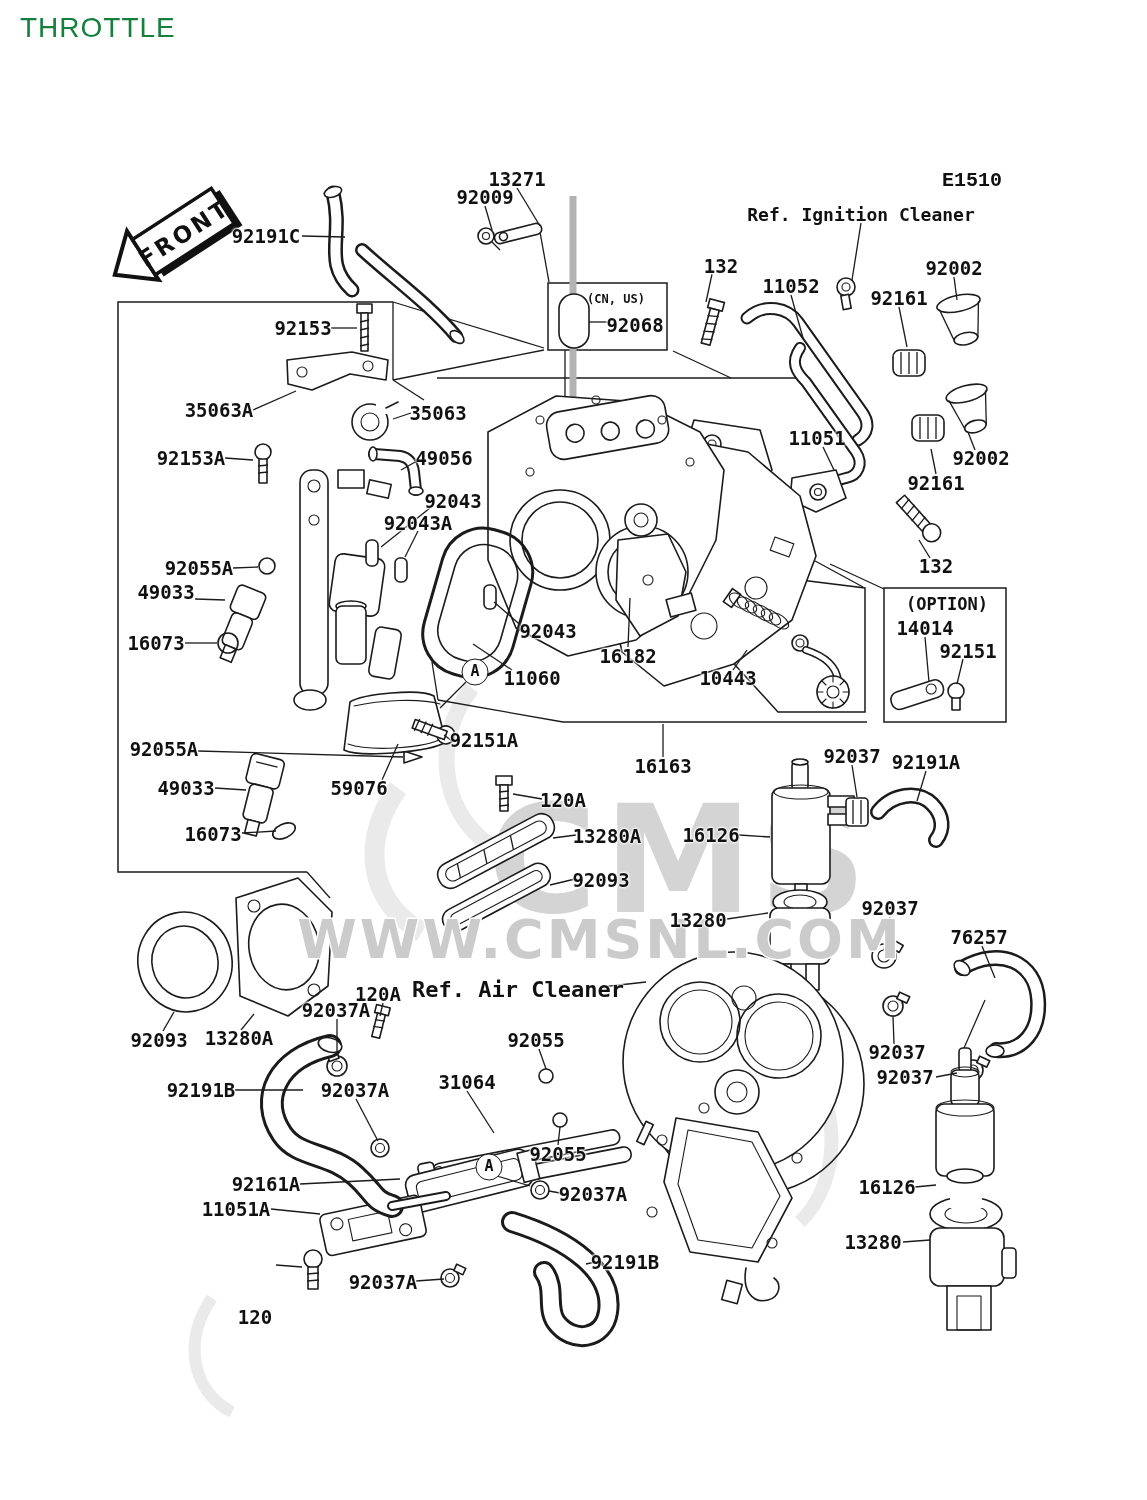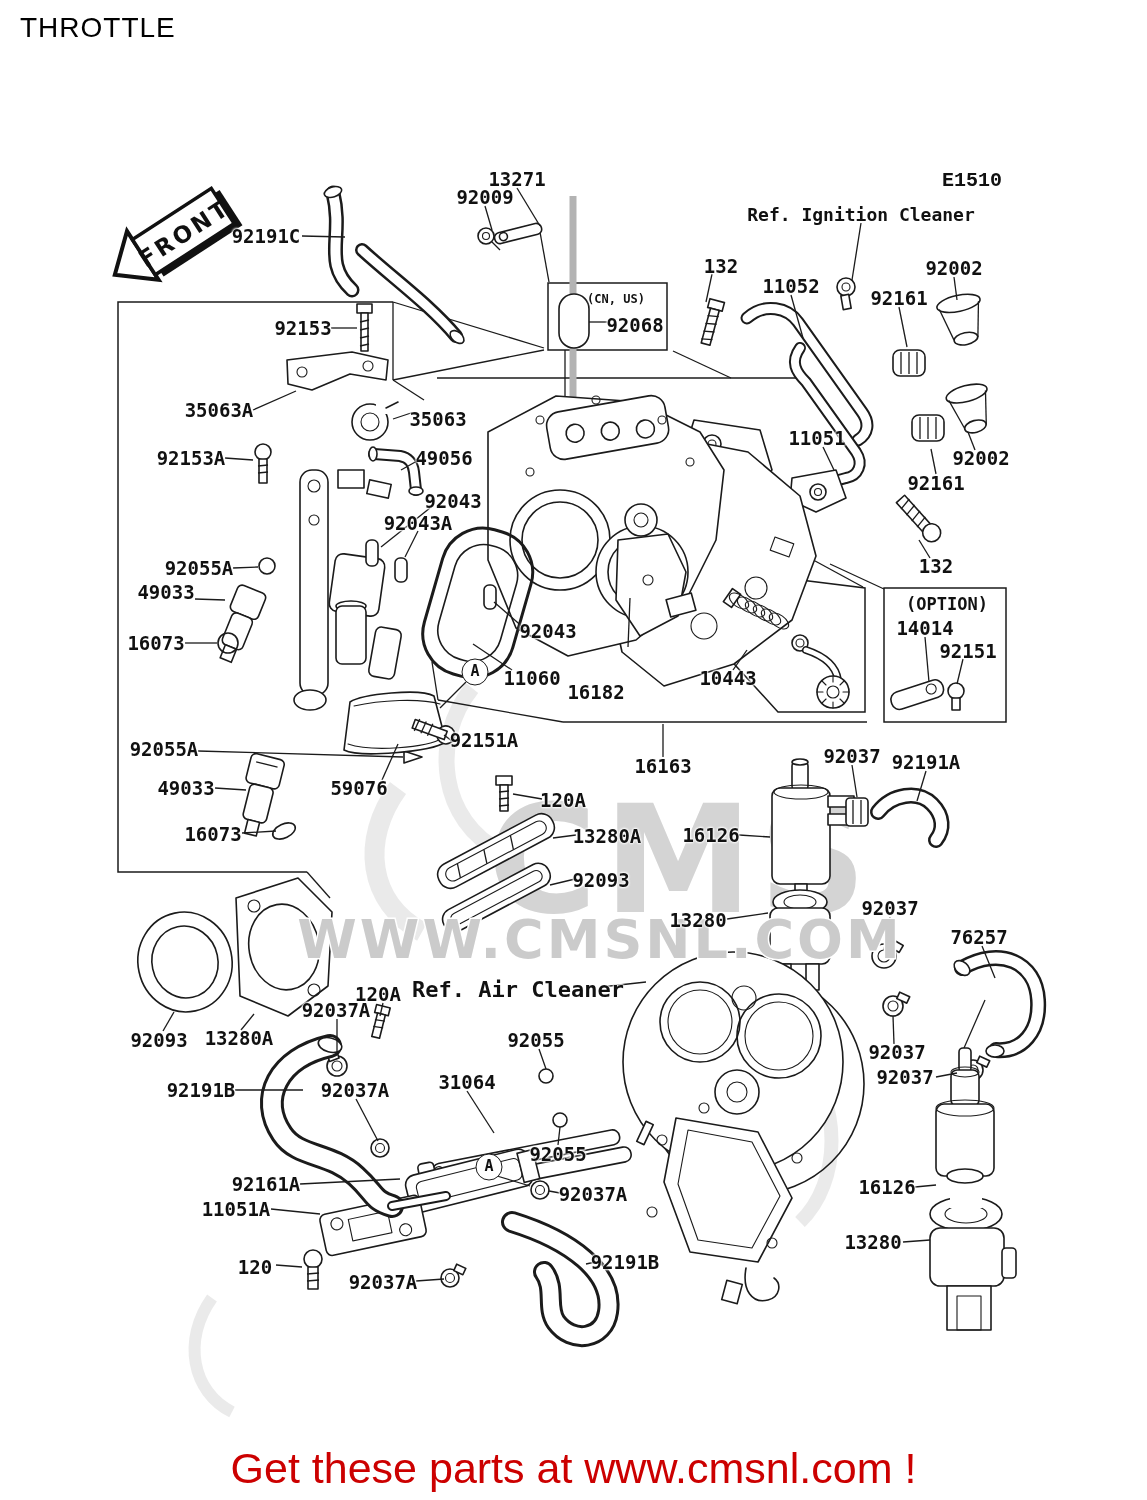--- a/index.html
+++ b/index.html
@@ -16,21 +16,21 @@
   .ld{stroke:#1b1b1b;stroke-width:1.3}
   .box{fill:none;stroke:#1b1b1b;stroke-width:1.5}
   .gray-arrow{stroke:#b3b3b3;stroke-width:7}
   .wm-logo{fill:#d4d4d4;font:900 150px "DejaVu Sans",sans-serif;letter-spacing:6px;}
   .wm-url{fill:#cbcbcb;font:900 54px "DejaVu Sans",sans-serif;letter-spacing:3px;
           stroke:#fff;stroke-width:3;paint-order:stroke;}
   .wm-swirl{fill:none;stroke:#dedede;opacity:.65}
   .front-text{font:700 23px "DejaVu Sans",sans-serif;fill:#101010;letter-spacing:3px}
   
   #page-title{position:absolute;left:20px;top:12px;font:400 28px "Liberation Sans",sans-serif;
-              color:#000000;letter-spacing:1px;}
+              color:#15803d;letter-spacing:1px;}
   #labels-layer .lbl{position:absolute;transform:translate(-50%,-50%);white-space:nowrap;
       font:700 19px "DejaVu Sans Mono",monospace;color:#111;
       text-shadow:0 0 2px #fff,0 0 2px #fff,0 0 3px #fff,0 0 3px #fff;}
   #labels-layer .lbl.ref{font-size:18px;}
   #labels-layer .lbl.code{font-size:15px;}
   #labels-layer .lbl.note{font-size:16px;}
   #labels-layer .callout{position:absolute;transform:translate(-50%,-50%);width:25px;height:25px;
       border:1.6px solid #1b1b1b;border-radius:50%;background:#fff;text-align:center;
       font:700 15px "DejaVu Sans Mono",monospace;line-height:23px;color:#111;}
   #footer-banner{position:absolute;left:0;top:1444px;width:100%;text-align:center;
@@ -530,36 +530,36 @@
       <div class="lbl part" style="left: 721px; top: 266px;">132</div>
       <div class="lbl part" style="left: 791px; top: 286px;">11052</div>
       <div class="lbl part" style="left: 954px; top: 268px;">92002</div>
       <div class="lbl part" style="left: 899px; top: 298px;">92161</div>
       <div class="lbl part" style="left: 817px; top: 438px;">11051</div>
       <div class="lbl part" style="left: 981px; top: 458px;">92002</div>
       <div class="lbl part" style="left: 936px; top: 483px;">92161</div>
       <div class="lbl part" style="left: 936px; top: 566px;">132</div>
       <div class="lbl part" style="left: 303px; top: 328px;">92153</div>
       <div class="lbl part" style="left: 219px; top: 410px;">35063A</div>
-      <div class="lbl part" style="left: 438px; top: 413px; margin-top: 6px;">35063</div>
+      <div class="lbl part" style="left: 438px; top: 413px;">35063</div>
       <div class="lbl part" style="left: 191px; top: 458px;">92153A</div>
       <div class="lbl part" style="left: 444px; top: 458px;">49056</div>
       <div class="lbl part" style="left: 453px; top: 501px;">92043</div>
       <div class="lbl part" style="left: 418px; top: 523px;">92043A</div>
       <div class="lbl part" style="left: 199px; top: 568px;">92055A</div>
       <div class="lbl part" style="left: 166px; top: 592px;">49033</div>
       <div class="lbl part" style="left: 156px; top: 643px;">16073</div>
       <div class="lbl part" style="left: 164px; top: 749px;">92055A</div>
       <div class="lbl part" style="left: 186px; top: 788px;">49033</div>
       <div class="lbl part" style="left: 213px; top: 834px;">16073</div>
       <div class="lbl part" style="left: 359px; top: 788px;">59076</div>
       <div class="lbl part" style="left: 484px; top: 740px;">92151A</div>
       <div class="lbl part" style="left: 532px; top: 678px;">11060</div>
       <div class="lbl part" style="left: 548px; top: 631px;">92043</div>
-      <div class="lbl part" style="left: 596px; top: 656px; margin-top: 36px;">16182</div>
+      <div class="lbl part" style="left: 628px; top: 656px;">16182</div>
       <div class="lbl part" style="left: 728px; top: 678px;">10443</div>
       <div class="lbl note" style="left: 947px; top: 604px; font-size: 17px;">(OPTION)</div>
       <div class="lbl part" style="left: 925px; top: 628px;">14014</div>
       <div class="lbl part" style="left: 968px; top: 651px;">92151</div>
       <div class="lbl note" style="left: 616px; top: 299px; font-size: 12px;">(CN, US)</div>
       <div class="lbl part" style="left: 635px; top: 325px;">92068</div>
       <div class="lbl code" style="left: 972px; top: 180px; font-size: 20px; font-family: Liberation Mono, monospace;">E1510</div>
       <div class="lbl ref" style="left: 861px; top: 214px; font-size: 18px;">Ref. Ignition Cleaner</div>
       <div class="lbl ref" style="left: 518px; top: 989px; font-size: 22px;">Ref. Air Cleaner</div>
       <div class="lbl part" style="left: 663px; top: 766px;">16163</div>
@@ -577,28 +577,25 @@
       <div class="lbl part" style="left: 159px; top: 1040px;">92093</div>
       <div class="lbl part" style="left: 239px; top: 1038px;">13280A</div>
       <div class="lbl part" style="left: 201px; top: 1090px;">92191B</div>
       <div class="lbl part" style="left: 355px; top: 1090px;">92037A</div>
       <div class="lbl part" style="left: 467px; top: 1082px;">31064</div>
       <div class="lbl part" style="left: 536px; top: 1040px;">92055</div>
       <div class="lbl part" style="left: 558px; top: 1154px;">92055</div>
       <div class="lbl part" style="left: 266px; top: 1184px;">92161A</div>
       <div class="lbl part" style="left: 236px; top: 1209px;">11051A</div>
       <div class="lbl part" style="left: 593px; top: 1194px;">92037A</div>
-      <div class="lbl part" style="left: 255px; top: 1267px; text-align: center;">120</div>
+      <div class="lbl part" style="left: 255px; top: 1317px; text-align: center;">120</div>
       <div class="lbl part" style="left: 383px; top: 1282px;">92037A</div>
       <div class="lbl part" style="left: 625px; top: 1262px;">92191B</div>
       <div class="lbl part" style="left: 897px; top: 1052px;">92037</div>
       <div class="lbl part" style="left: 905px; top: 1077px;">92037</div>
       <div class="lbl part" style="left: 887px; top: 1187px;">16126</div>
       <div class="lbl part" style="left: 873px; top: 1242px;">13280</div>
       <div class="callout" style="left: 475px; top: 672px;">A</div>
       <div class="callout" style="left: 489px; top: 1167px;">A</div>
     </div>
 
-<div id="footer-banner" style="color: rgb(204, 0, 0);">
-  <span>Get these parts at www.cmsnl.com !</span>
+
 </div>
 
-</div>
-
 </body></html>

